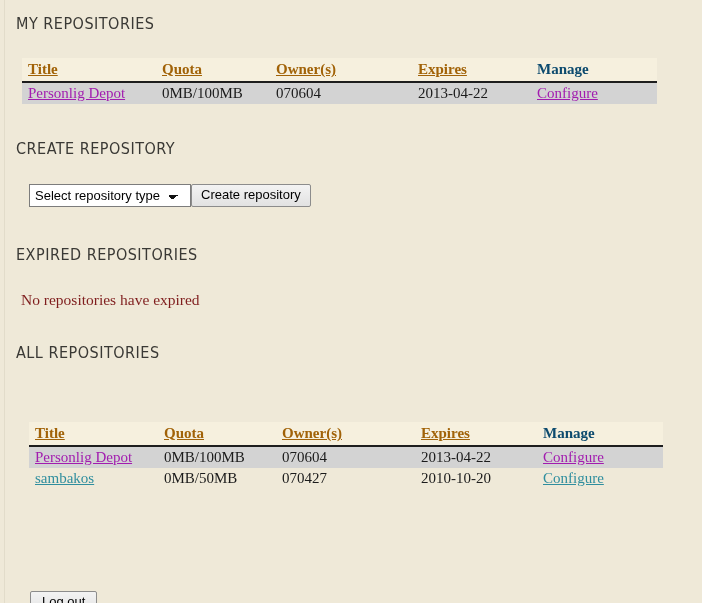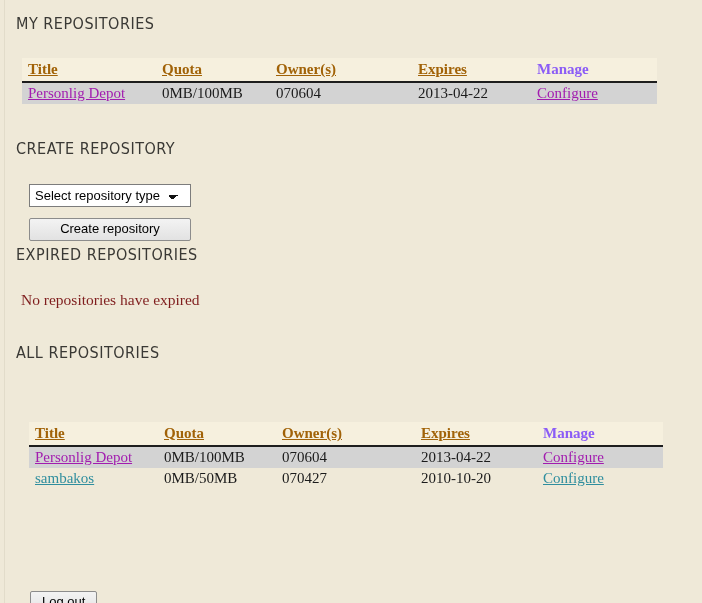--- a/index.html
+++ b/index.html
@@ -67,21 +67,21 @@
     vertical-align: middle;
   }
   table.repo-table tr.row-odd td  { background: #d3d3d3; }
   table.repo-table tr.row-even td { background: transparent; }
 
   a.hdr-link {
     color: #a16207;
     text-decoration: underline;
     font-weight: bold;
   }
-  th.plain-head { color: #8b5cf6; }
+  th.plain-head { color: #0c4a6e; }
 
   a.link-teal {
     color: #2f8e9e;
     text-decoration: underline;
   }
   a.link-visited {
     color: #a21caf;
     text-decoration: underline;
   }
 
@@ -108,22 +108,21 @@
   #table-all th:nth-child(3), #table-all td:nth-child(3) { width: 125px; }
   #table-all th:nth-child(4), #table-all td:nth-child(4) { width: 108px; }
   #table-all th:nth-child(5), #table-all td:nth-child(5) { width: 112px; }
 
   
   #create-row {
     position: absolute;
     left: 29px;
     top: 184px;
     display: flex;
-    gap: 11px;
-    flex-direction: column;
+    align-items: center;
   }
   select.repo-select {
     font-family: "Liberation Sans", sans-serif;
     font-size: 13px;
     color: #000;
     background: #ffffff;
     border: 1px solid #7c7c7c;
     border-radius: 0;
     padding: 2px 4px 2px 5px;
     width: 162px;

